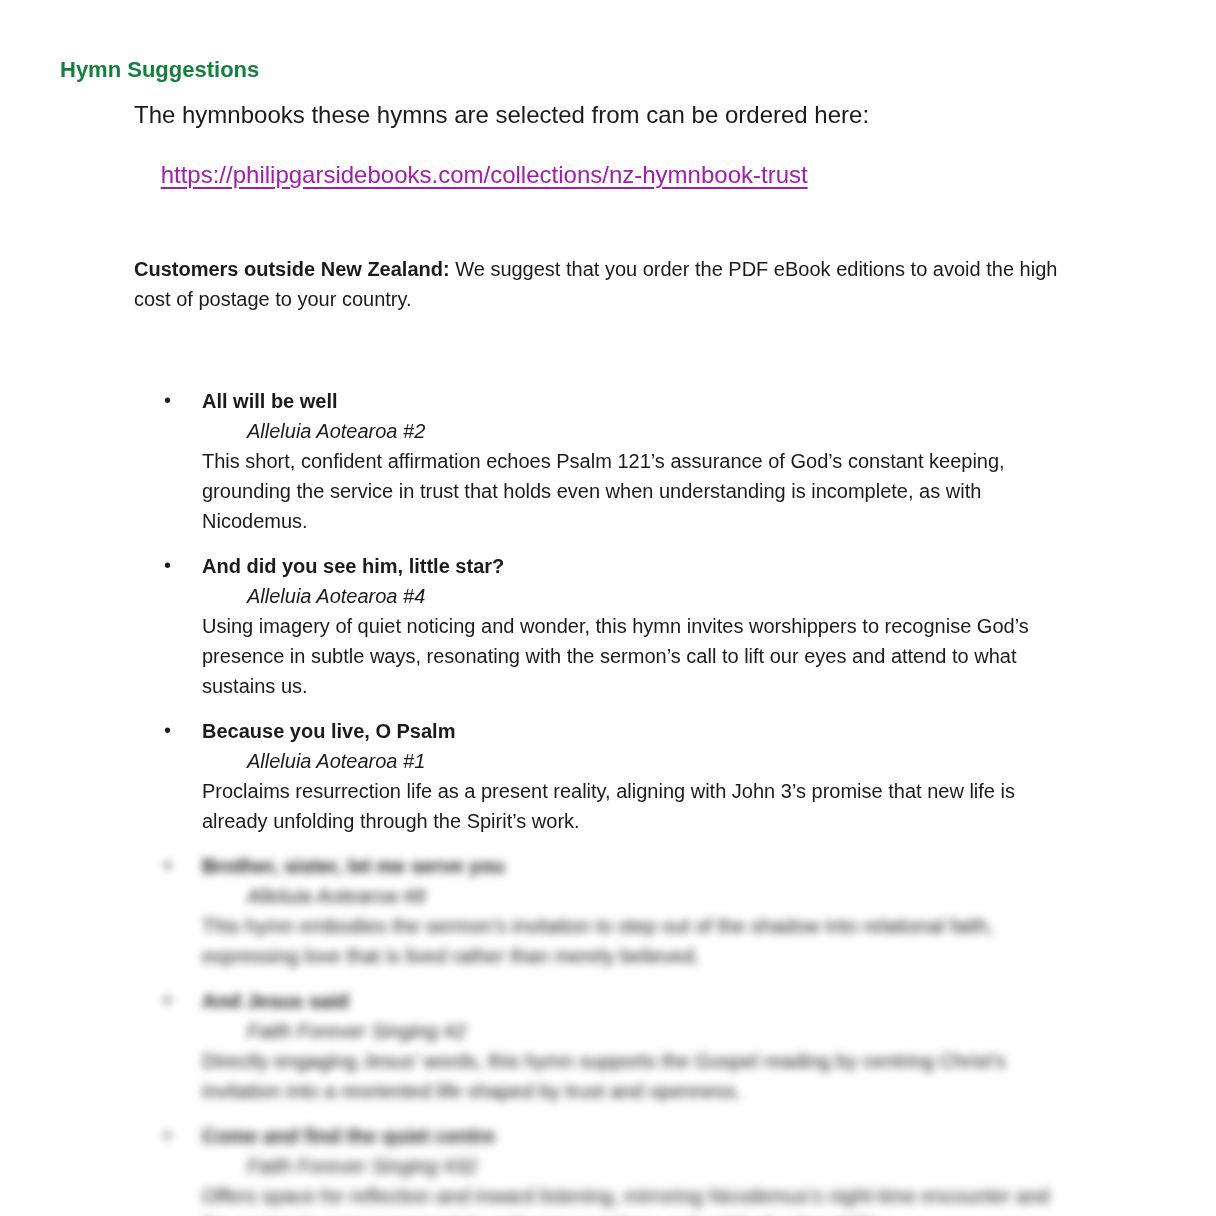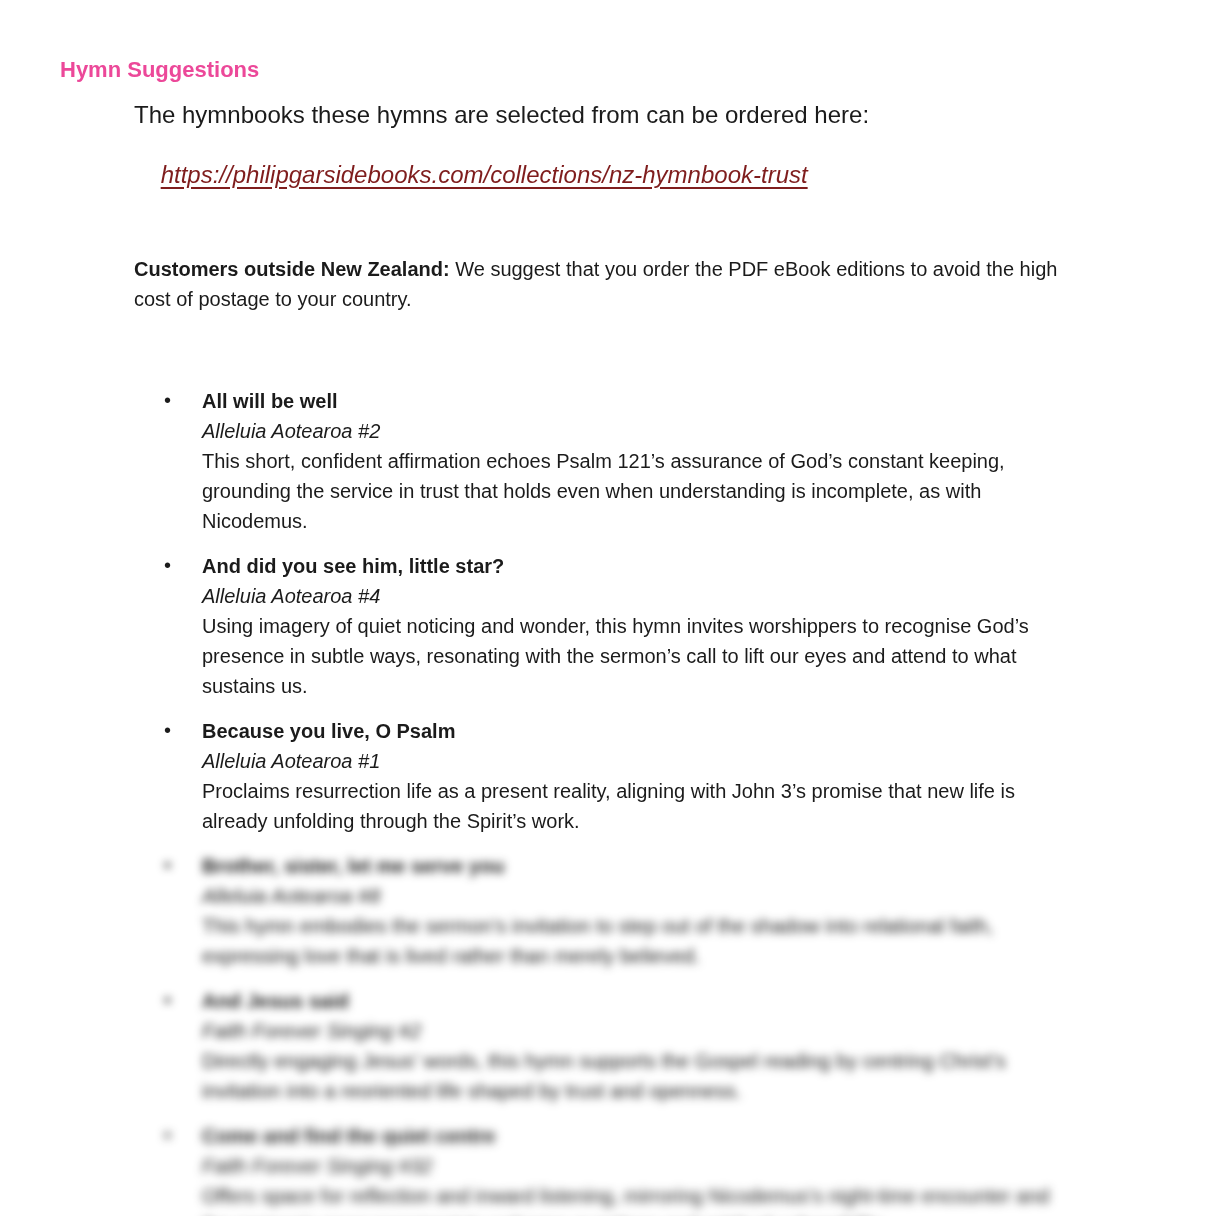--- a/index.html
+++ b/index.html
@@ -19,33 +19,32 @@
     position: relative;
     width: 1216px;
     height: 1216px;
     background: #ffffff;
   }
   .doc-heading {
     margin: 56px 0 0 60px;
     font-size: 22px;
     line-height: 28px;
     font-weight: bold;
-    color: #ec4899;
+    color: #15803d;
   }
   .intro {
     margin: 16px 44px 0 134px;
     font-size: 24px;
     line-height: 30px;
     white-space: pre-wrap;
   }
   .doc-link {
-    color: #7f1d1d;
+    color: #a21caf;
     text-decoration: underline;
     text-underline-offset: 4px;
-    font-style: italic;
   }
   .notice {
     margin: 34px 44px 0 134px;
     font-size: 20px;
     line-height: 30px;
     white-space: pre-wrap;
   }
   .notice-lead {
     font-weight: bold;
     text-align: center;
@@ -67,20 +66,21 @@
     position: absolute;
     left: 30px;
     top: -1px;
     font-size: 20px;
   }
   .hymn-title {
     font-weight: bold;
   }
   .hymn-source {
     font-style: italic;
+    margin-left: 45px;
   }
   .hymn-description {
     white-space: pre-wrap;
   }
   
   .blur-a { filter: blur(4px); }
   .blur-b { filter: blur(4.4px); }
   .blur-c { filter: blur(4.8px); }
 </style>
 </head>

